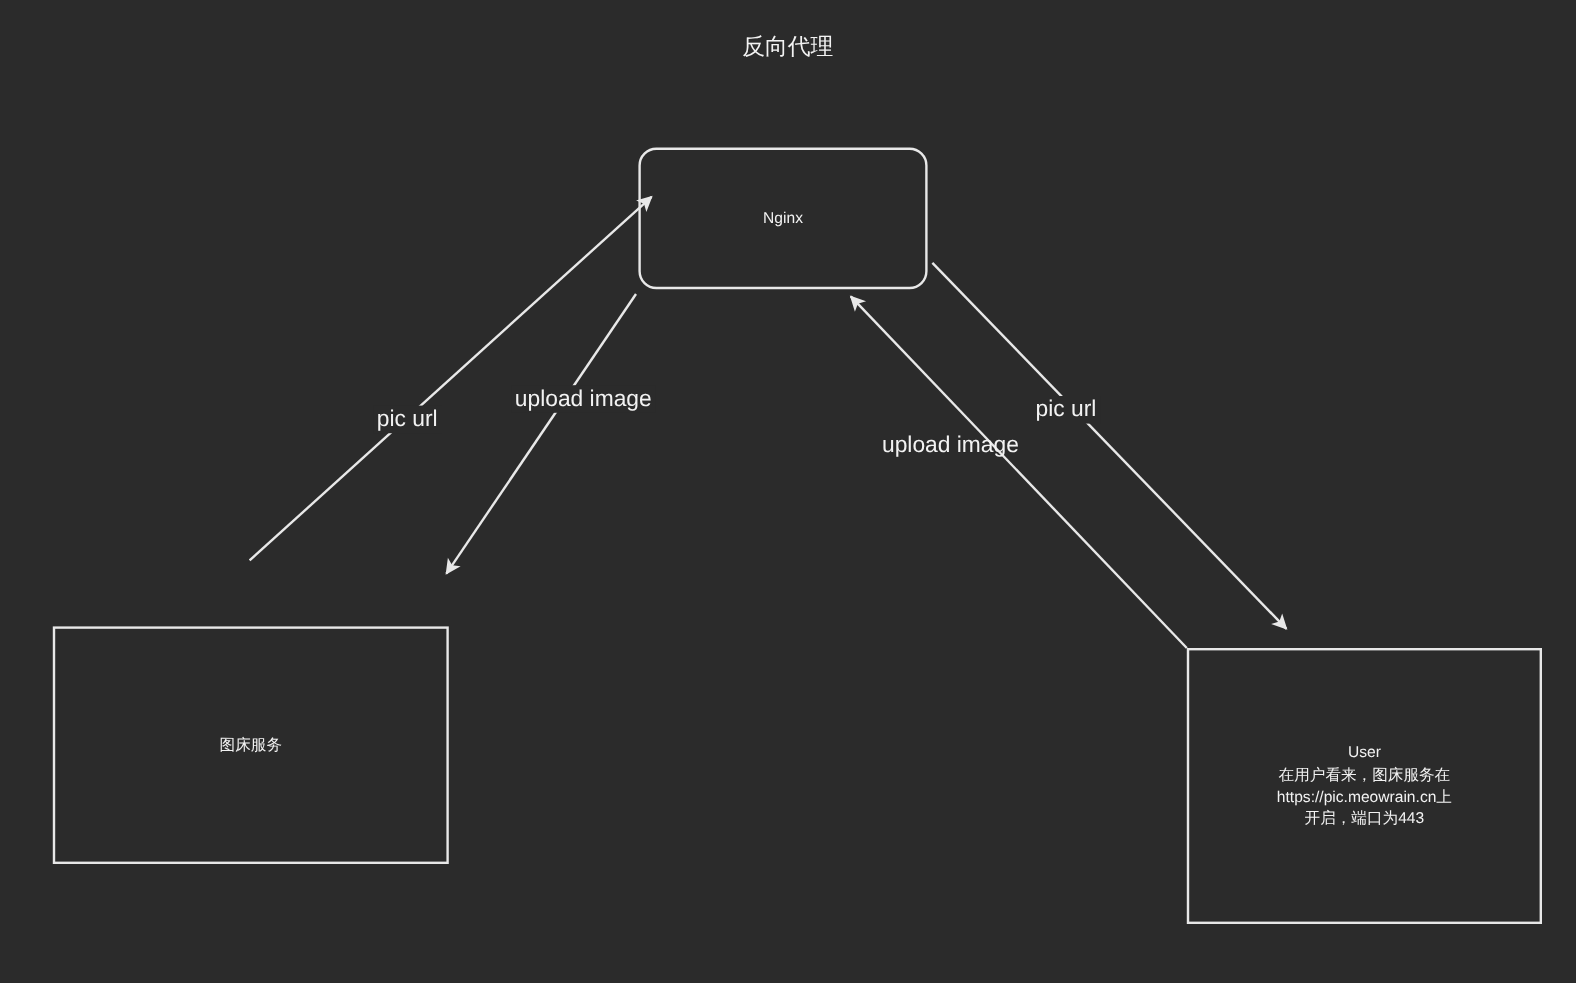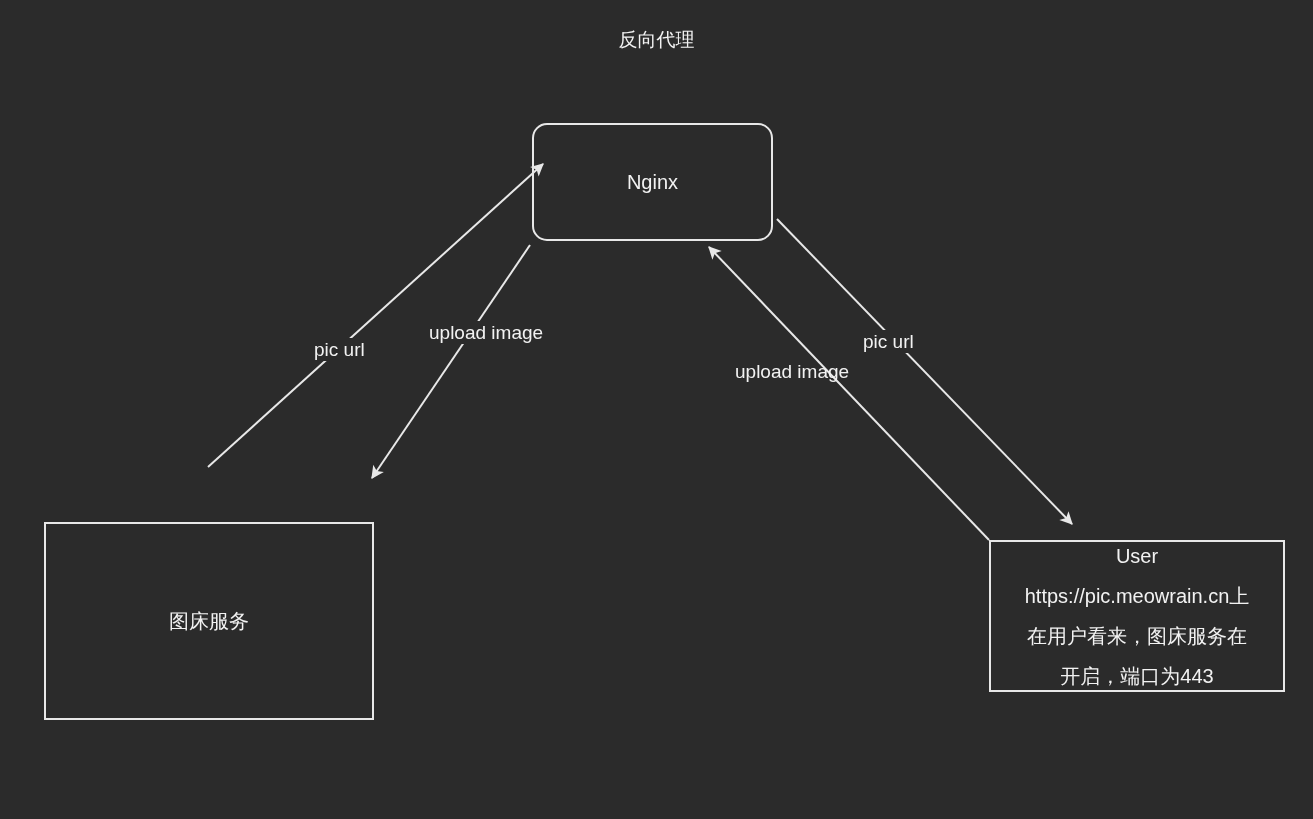--- a/index.html
+++ b/index.html
@@ -46,21 +46,21 @@
     border: 2px solid #e8e8e8;
     background: transparent;
     display: flex;
     flex-direction: column;
     align-items: center;
     justify-content: center;
     text-align: center;
     color: #f2f2f2;
   }
   .node-line {
-    font-size: 20px;
+    font-size: 13px;
     line-height: 1.42;
     white-space: nowrap;
   }
 
   #node-nginx {
     left: 532px;
     top: 123px;
     width: 241px;
     height: 118px;
     border-radius: 15px;
@@ -70,23 +70,22 @@
     top: 484px;
     width: 330px;
     height: 198px;
     border-radius: 0;
     margin-top: 38px;
   }
   #node-user {
     left: 989px;
     top: 540px;
     width: 296px;
-    height: 152px;
+    height: 230px;
     border-radius: 0;
-    justify-content: space-between;
   }
 
   
   .edge-label {
     position: absolute;
     font-size: 19px;
     color: #f2f2f2;
     white-space: nowrap;
     line-height: 1;
   }
@@ -127,22 +126,22 @@
   <div class="node" id="node-nginx">
     <div class="node-line">Nginx</div>
   </div>
 
   <div class="node" id="node-imagehost">
     <div class="node-line">图床服务</div>
   </div>
 
   <div class="node" id="node-user">
     <div class="node-line">User</div>
+    <div class="node-line">在用户看来，图床服务在</div>
     <div class="node-line">https://pic.meowrain.cn上</div>
-    <div class="node-line">在用户看来，图床服务在</div>
     <div class="node-line">开启，端口为443</div>
   </div>
 
   <div class="edge-label masked" id="label-picurl-left">pic url</div>
 
   <div class="edge-label masked" id="label-upload-left">upload image</div>
 
   <div class="edge-label masked" id="label-picurl-right">pic url</div>
 
   <div class="edge-label" id="label-upload-right">upload image</div>

